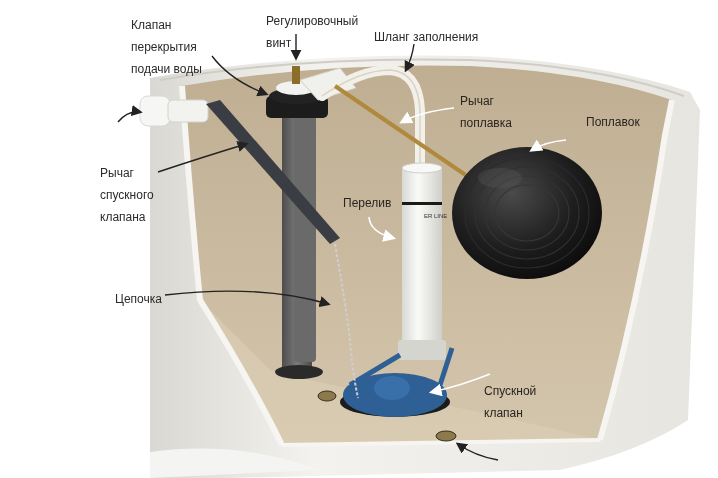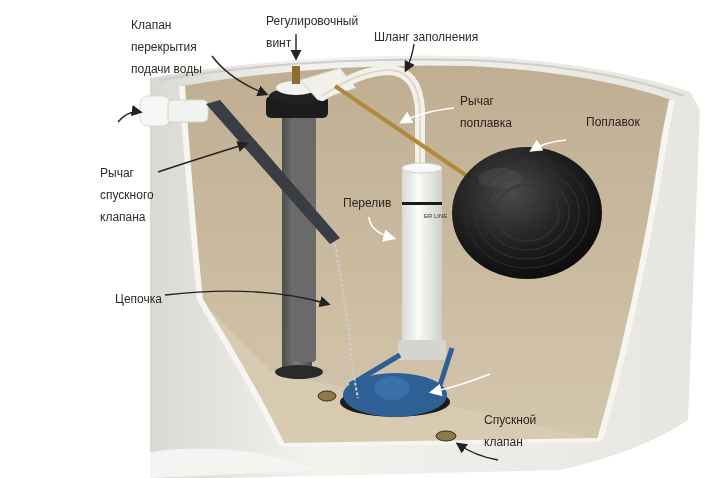--- a/index.html
+++ b/index.html
@@ -140,15 +140,15 @@
   <div class="lbl" style="left:266px;top:10px;">Регулировочный
 винт</div>
   <div class="lbl" style="left:100px;top:162px;">Рычаг
 спускного
 клапана</div>
   <div class="lbl inside" style="left:460px;top:90px;">Рычаг
 поплавка</div>
   <div class="lbl inside" style="left:586px;top:111px;">Поплавок</div>
   <div class="lbl inside" style="left:343px;top:192px;">Перелив</div>
   <div class="lbl" style="left:115px;top:288px;text-align:right;">Цепочка</div>
-  <div class="lbl inside" style="left:484px;top:380px;margin-top:29px;">Спускной
+  <div class="lbl inside" style="left:484px;top:380px;">Спускной
 клапан</div>
 </div>
 
 </body></html>

